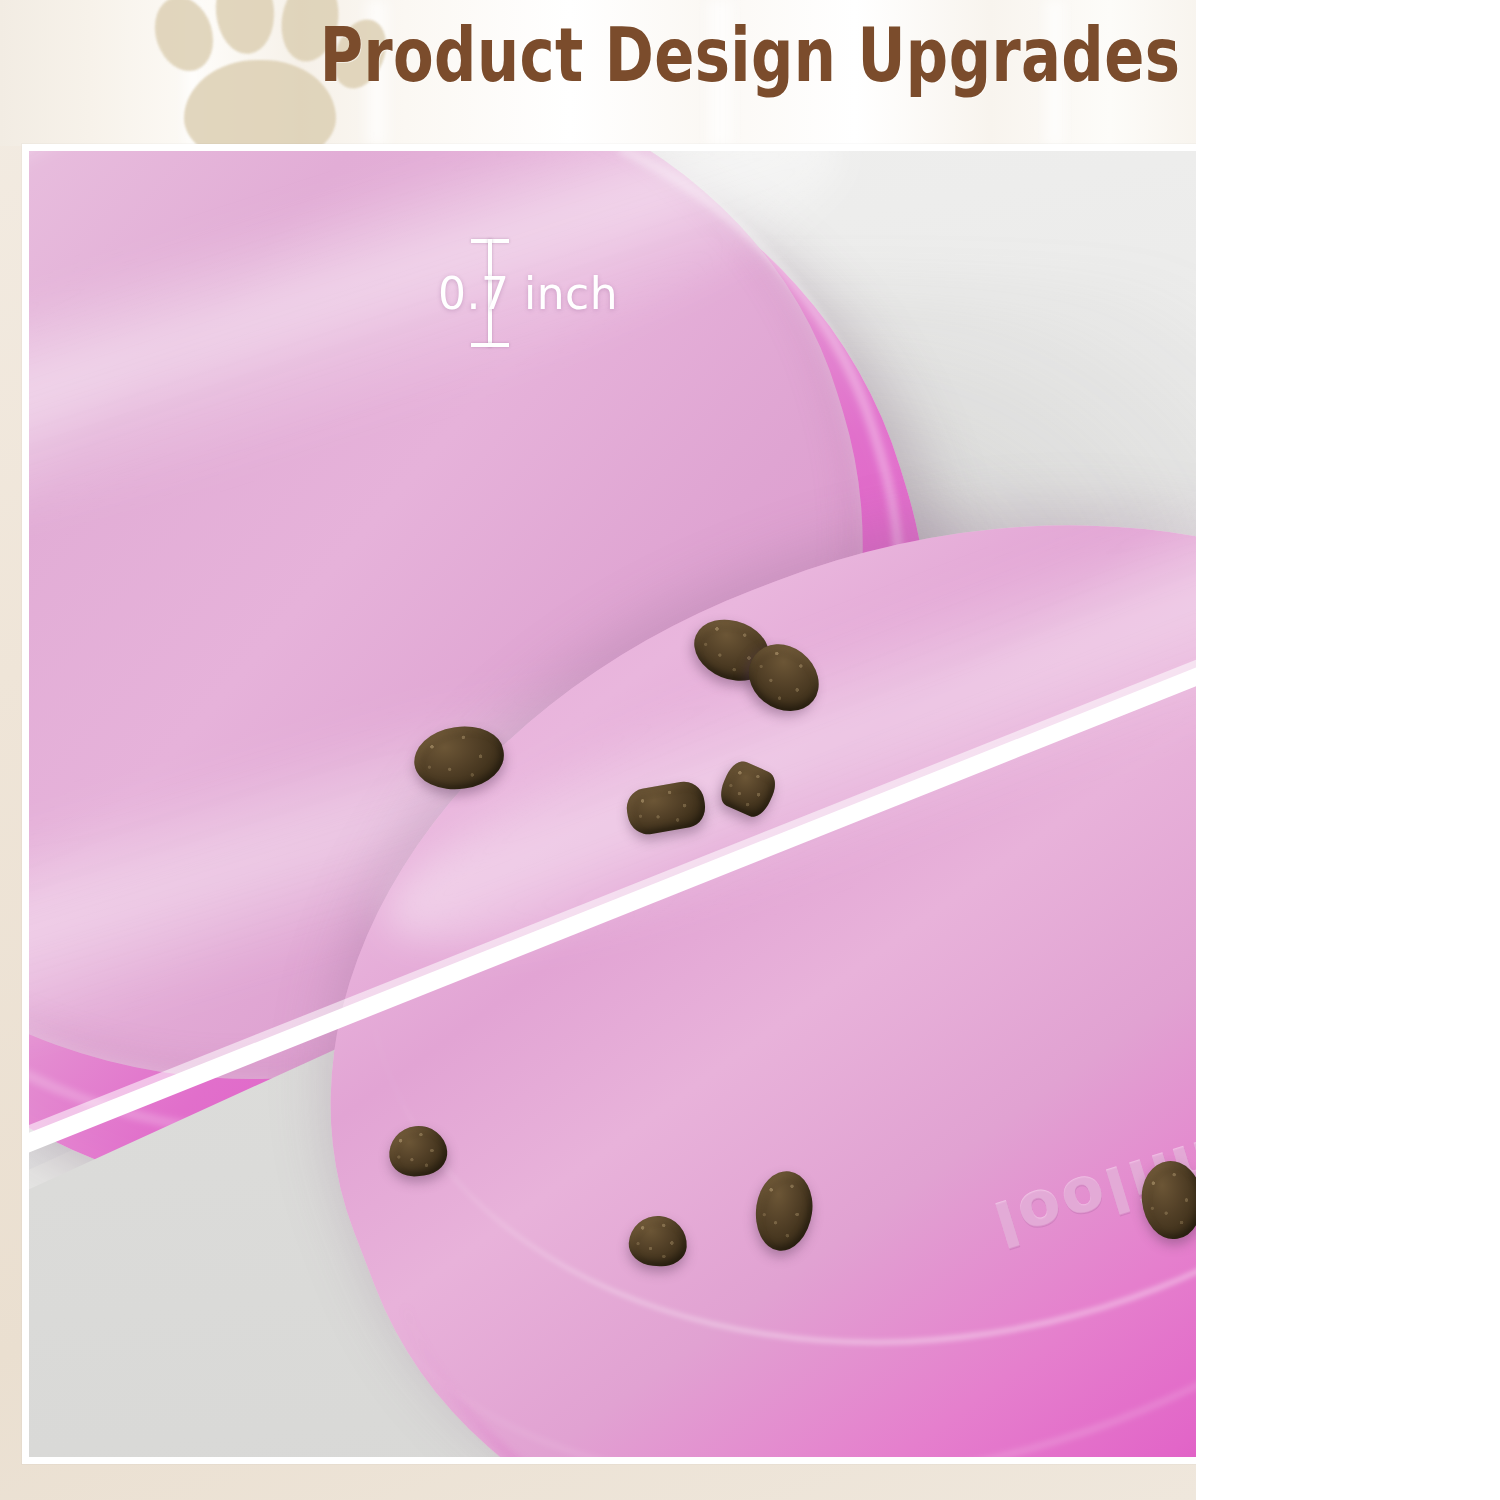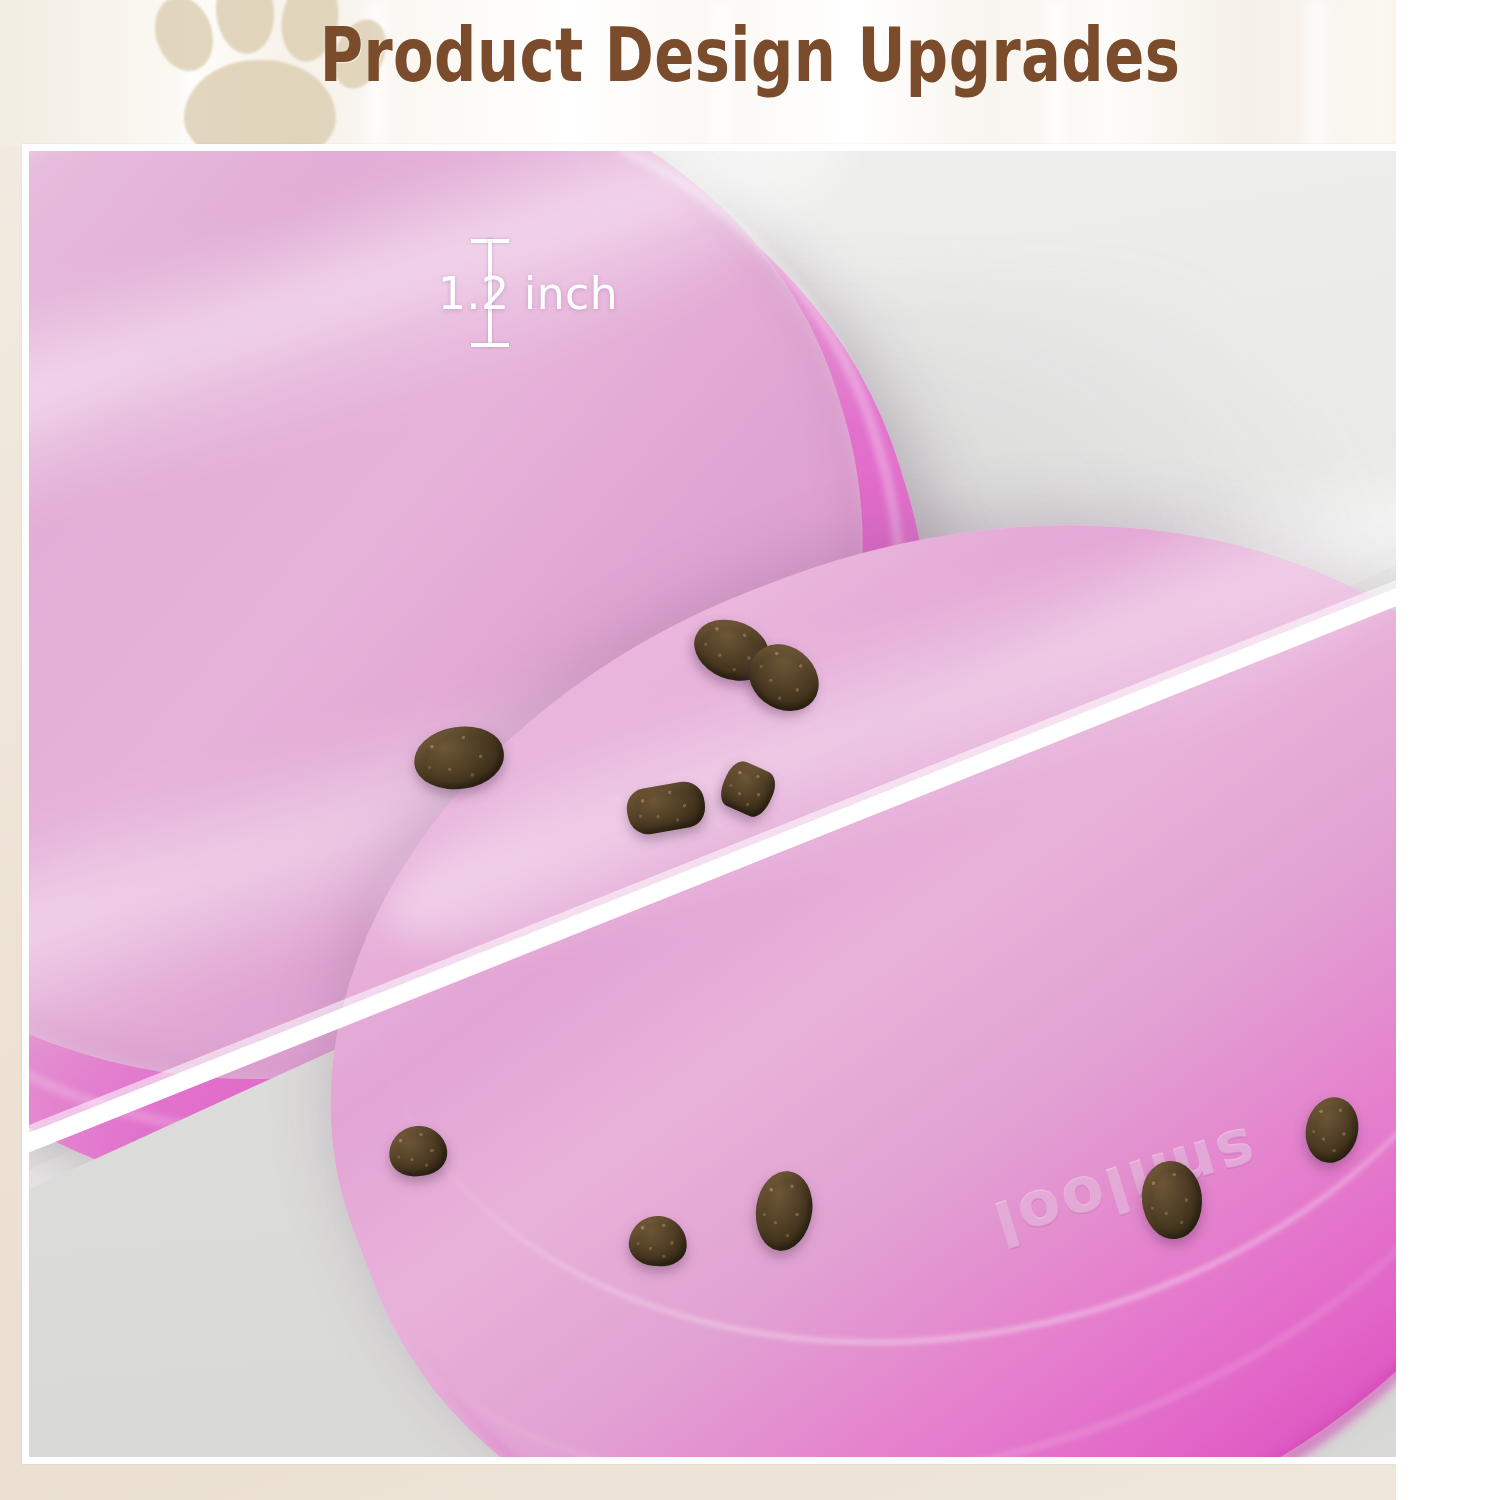--- a/index.html
+++ b/index.html
@@ -2,21 +2,21 @@
 <html><head>
 <meta charset="utf-8">
 <style>
   html, body {
     margin: 0;
     padding: 0;
     background: #ffffff;
   }
   #root {
     position: relative;
-    width: 1396px;
+    width: 1196px;
     height: 1500px;
     overflow: hidden;
     font-family: "DejaVu Sans", sans-serif;
     background: #ece2d6;
   }
 
   
   .page-backdrop {
     position: absolute;
     inset: 0;
@@ -459,19 +459,19 @@
           <div class="kibble" style="left: 727px; top: 1020px; width: 56px; height: 80px; border-radius: 50% / 48% 48% 52% 52%; transform: rotate(8deg);"></div>
           <div class="kibble" style="left: 1113px; top: 1010px; width: 60px; height: 78px; border-radius: 50% 50% 48% 48% / 48% 48% 52% 52%; transform: rotate(-6deg);"></div>
           <div class="kibble" style="left: 1277px; top: 946px; width: 52px; height: 66px; border-radius: 50%; transform: rotate(12deg);"></div>
         </div>
 
       <div class="dim-marker" style="left:421px; top:88px; width:80px; height:108px;">
         <div class="cap top"></div>
         <div class="stem"></div>
         <div class="cap bot"></div>
       </div>
-      <div class="dim-label" style="left:409px; top:117px;">1.2 inch</div>
+      <div class="dim-label" style="left:409px; top:117px;">0.7 inch</div>
 
 
     </div>
   </div>
 
 </div>
 
 </body></html>

